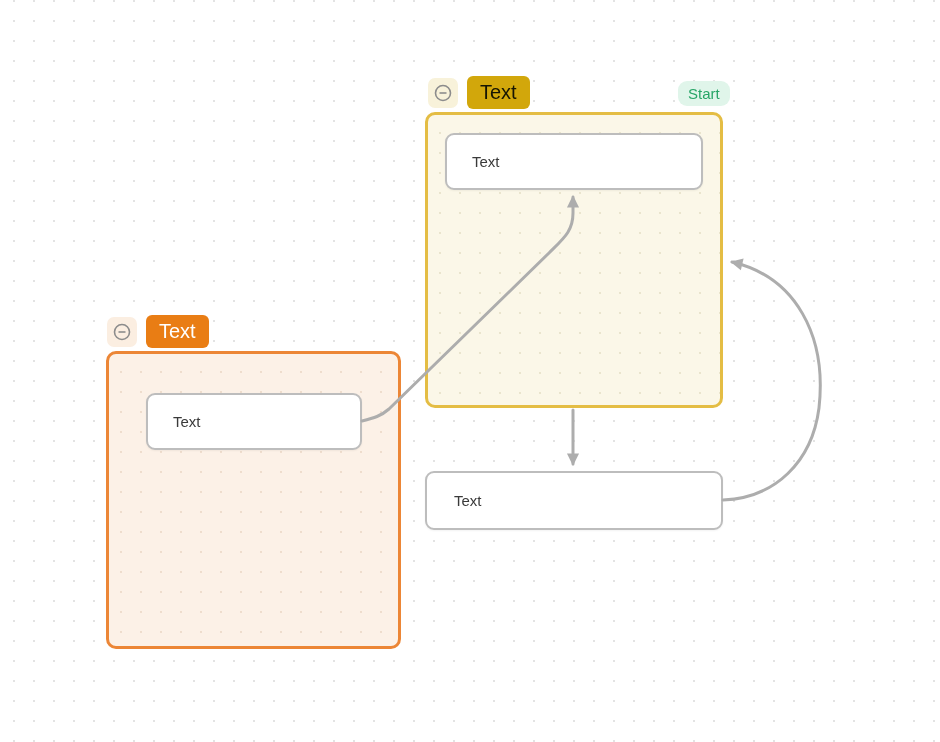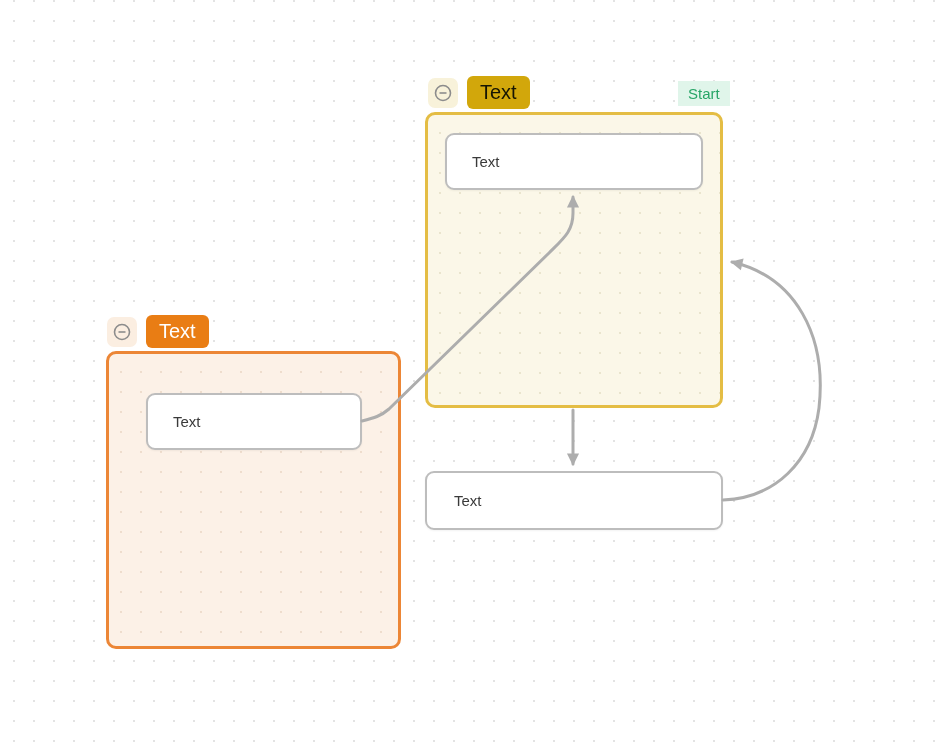--- a/index.html
+++ b/index.html
@@ -98,21 +98,21 @@
   .frame-badge.yellow { background: #d2a70b; color: #161503; }
   .frame-badge.orange { background: #e97d14; color: #ffffff; }
 
   .start-badge {
     position: absolute;
     left: 678px; top: 81px;
     height: 25px;
     display: flex;
     align-items: center;
     padding: 0 10px;
-    border-radius: 0;
+    border-radius: 9px;
     background: #e0f5ea;
     color: #27a567;
     font-size: 15px;
     z-index: 6;
   }
 
   
   .flow-node {
     position: absolute;
     box-sizing: border-box;

